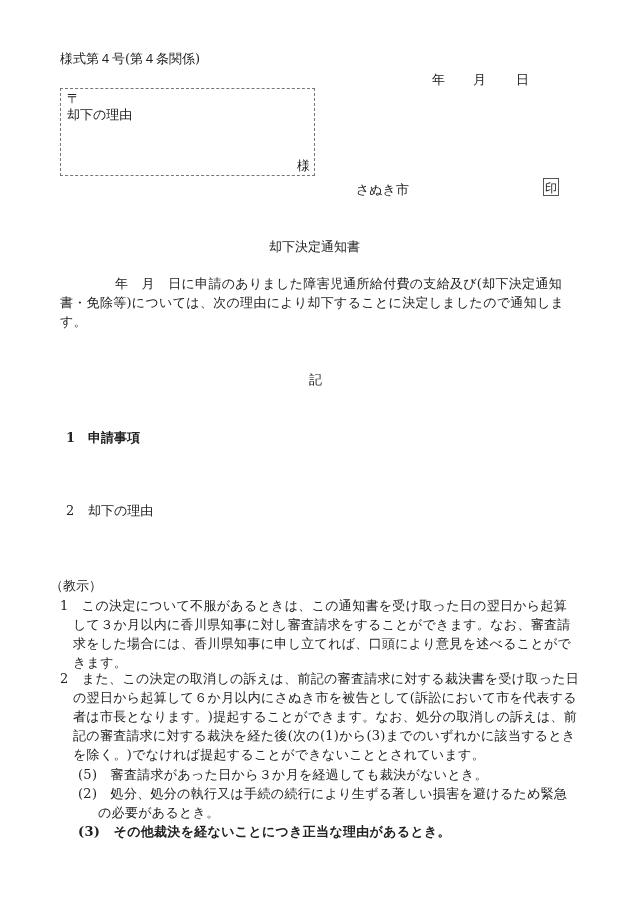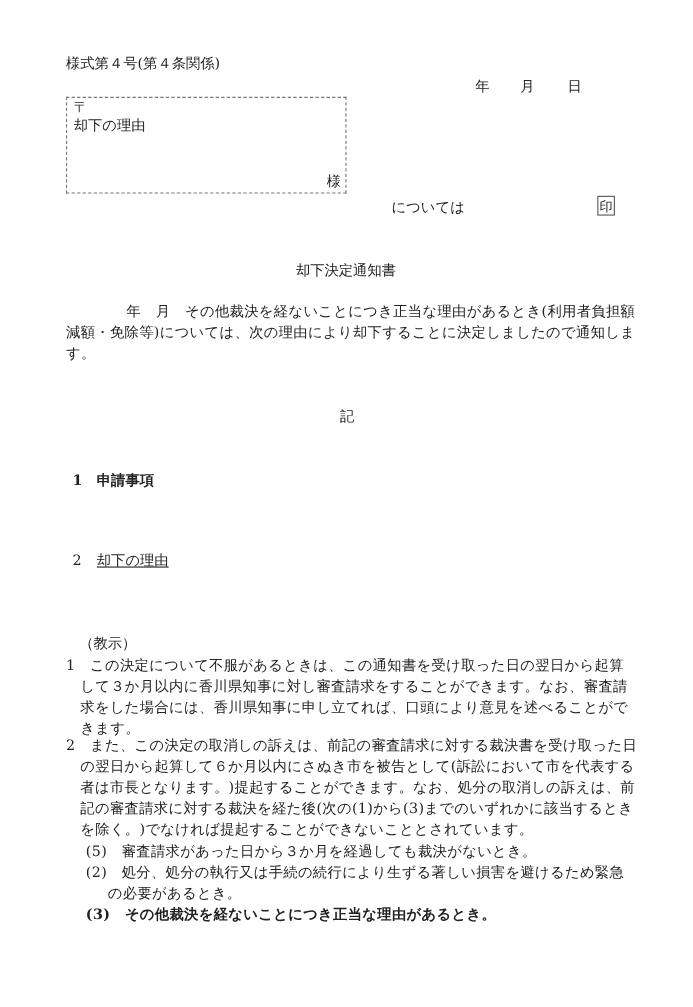--- a/index.html
+++ b/index.html
@@ -15,23 +15,23 @@
     .city { position:absolute; left:6px; top:17px; line-height:17px; }
     .sama { position:absolute; right:4px; bottom:1px; line-height:17px; }
     .mayor { left:356px; top:181px; }
     .seal { position:absolute; left:543px; top:178px; width:16px; height:18px;
             border:1px solid #555; font-size:12px; line-height:18px; text-align:center; box-sizing:border-box; }
     .title { left:269px; top:238px; }
     .body-para { position:absolute; left:60px; top:274px; width:520px; line-height:19px;
                  text-indent:55px; white-space:normal; letter-spacing:0.3px; }
     .ki { left:309px; top:371px; }
     .item1 { left:66px; top:429px;font-weight:bold; }
-    .item2 { left:66px; top:502px;text-decoration:underline; }
+    .item2 { left:66px; top:502px; }
     .item-num { display:inline-block; width:22px; }
-    .kyoji { left:72px; top:577px; }
+    .kyoji { left:50px; top:577px; }
     .note { position:absolute; left:60px; width:520px; line-height:19px; white-space:normal;
             letter-spacing:0.3px; padding-left:13px; text-indent:-13px; box-sizing:border-box; }
     .note1 { top:596px; }
     .note2 { top:669px; }
     .sub { position:absolute; left:78px; width:500px; line-height:19px; white-space:normal;
            padding-left:20px; text-indent:-20px; box-sizing:border-box; letter-spacing:0.3px; }
     .sub1 { top:765px; }
     .sub2 { top:784px; }
     .sub3 { top:822px;font-weight:bold; }
   </style>
@@ -43,26 +43,26 @@
 <div class="abs date">
   <span>年</span><span style="display:inline-block;width:28px"></span><span>月</span><span style="display:inline-block;width:30px"></span><span>日</span>
 </div>
 
 <div class="addr-box">
   <div class="postal">〒</div>
   <div class="city">却下の理由</div>
   <div class="sama">様</div>
 </div>
 
-<div class="abs mayor">については</div>
+<div class="abs mayor">さぬき市</div>
 <div class="seal">印</div>
 
 <div class="abs title">却下決定通知書</div>
 
-<div class="body-para">年　月　その他裁決を経ないことにつき正当な理由があるとき(利用者負担額減額・免除等)については、次の理由により却下することに決定しましたので通知します。</div>
+<div class="body-para">年　月　日に申請のありました障害児通所給付費の支給及び(却下決定通知書・免除等)については、次の理由により却下することに決定しましたので通知します。</div>
 
 <div class="abs ki">記</div>
 
 <div class="abs item1">
   <span class="item-num">1</span><span>申請事項</span>
 </div>
 <div class="abs item2">
   <span class="item-num">2</span><span>却下の理由</span>
 </div>
 

